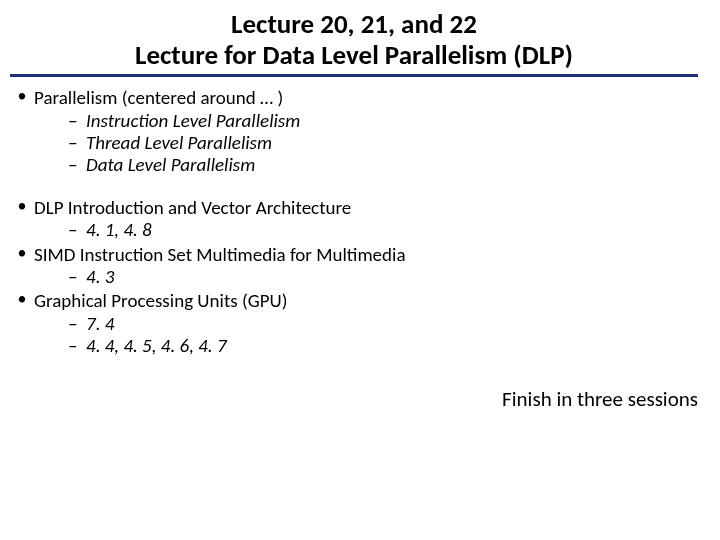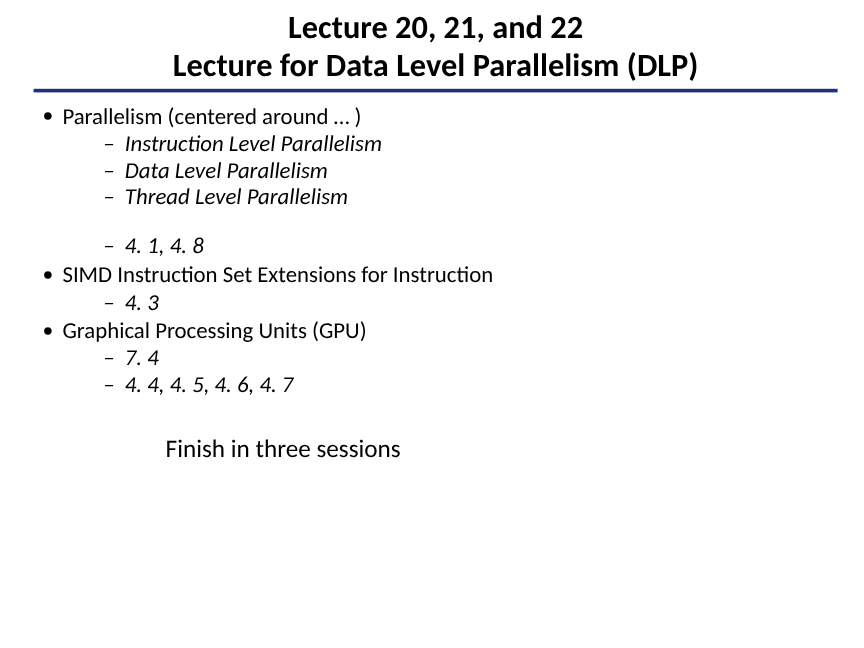--- a/index.html
+++ b/index.html
@@ -8,21 +8,21 @@
     width: 720px;
     height: 540px;
     background: #fff;
     font-family: Calibri, "Segoe UI", Arial, sans-serif;
     color: #000;
   }
   .slide {
     width: 720px;
     height: 540px;
     box-sizing: border-box;
-    padding: 8px 22px 0 28px;
+    padding: 8px 22px 0 10px;
     position: relative;
   }
   .title-block {
     text-align: center;
     font-weight: 700;
     font-size: 27px;
     line-height: 1.15;
     padding: 0 40px 4px 40px;
     border-bottom: 3px solid #1f2f7a;
     margin-bottom: 10px;
@@ -50,47 +50,48 @@
     font-style: italic;
   }
   .l2 .dash {
     display: inline-block;
     width: 18px;
   }
   .spacer {
     height: 18px;
   }
   .footer-note {
-    text-align: left;
+    text-align: right;
     font-size: 21px;
     margin-top: 28px;
     padding-left: 110px;
   }
 </style>
 </head>
 <body>
 
 <div class="slide">
   <div class="title-block">
     <div>Lecture 20, 21, and 22</div>
     <div>Lecture for Data Level Parallelism (DLP)</div>
   </div>
 
   <div class="content" id="content">
       <div class="l1"><span class="bullet">•</span><span>Parallelism (centered around … )</span></div>
       <div class="l2-group">
         <div class="l2"><span class="dash">–</span><span>Instruction Level Parallelism</span></div>
+        <div class="l2"><span class="dash">–</span><span>Thread Level Parallelism</span></div>
         <div class="l2"><span class="dash">–</span><span>Data Level Parallelism</span></div>
-        <div class="l2"><span class="dash">–</span><span>Thread Level Parallelism</span></div>
       </div>
       <div class="spacer"></div>
+      <div class="l1"><span class="bullet">•</span><span>DLP Introduction and Vector Architecture</span></div>
       <div class="l2-group">
         <div class="l2"><span class="dash">–</span><span>4. 1, 4. 8</span></div>
       </div>
-      <div class="l1"><span class="bullet">•</span><span>SIMD Instruction Set Extensions for Instruction</span></div>
+      <div class="l1"><span class="bullet">•</span><span>SIMD Instruction Set Multimedia for Multimedia</span></div>
       <div class="l2-group">
         <div class="l2"><span class="dash">–</span><span>4. 3</span></div>
       </div>
       <div class="l1"><span class="bullet">•</span><span>Graphical Processing Units (GPU)</span></div>
       <div class="l2-group">
         <div class="l2"><span class="dash">–</span><span>7. 4</span></div>
       </div>
       <div class="l2-group">
         <div class="l2"><span class="dash">–</span><span>4. 4, 4. 5, 4. 6, 4. 7</span></div>
       </div>

